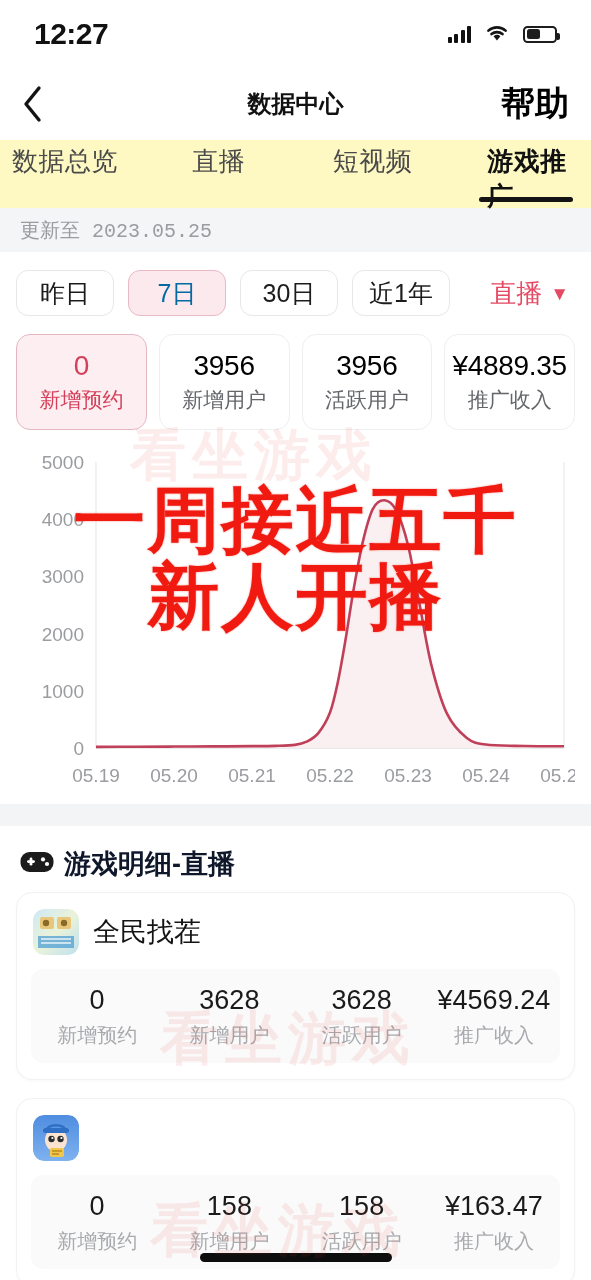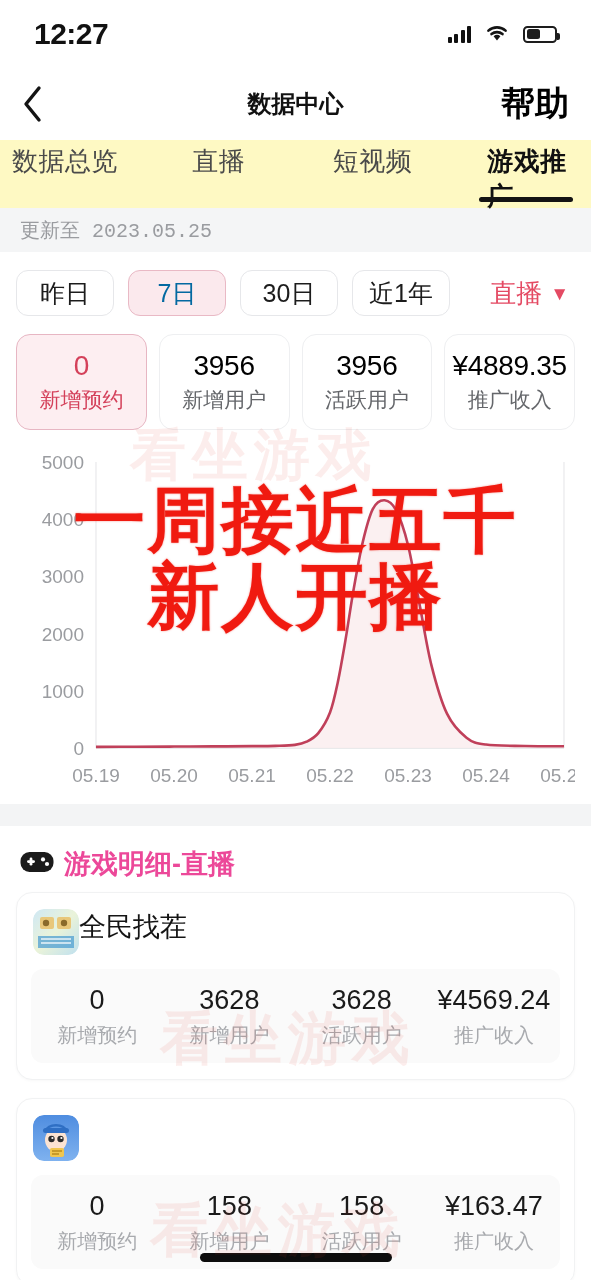--- a/index.html
+++ b/index.html
@@ -84,24 +84,24 @@
   #headline div{ font-family:"Liberation Sans","DejaVu Sans",sans-serif; font-weight:700;
       color:#f01a10; font-size:72px; line-height:1.06; letter-spacing:2px;
       text-shadow:0 0 2px rgba(240,26,16,.5); }
 
   
   .gap{ height:22px; background:#f3f4f5; }
 
   
   #detail{ background:#fff; padding:16px 16px 10px 16px; }
   #detail-head{ display:flex; align-items:center; gap:10px; padding:4px 0 10px 4px; }
-  #detail-head .t{ font-size:27px; font-weight:700; color:#ec4899; }
+  #detail-head .t{ font-size:27px; font-weight:700; color:#0f172a; }
   .gamecard{ border:1.5px solid #f1f2f3; border-radius:16px; background:#fff; padding:14px 14px 16px 14px;
       margin-bottom:18px; box-shadow:0 1px 3px rgba(0,0,0,.03); }
-  .gtitle{ display:flex; padding:2px 2px 14px 2px; }
+  .gtitle{ display:flex; align-items:center; gap:14px; padding:2px 2px 14px 2px; }
   .gicon{ width:46px; height:46px; border-radius:11px; overflow:hidden; flex:0 0 auto; position:relative; }
   .gname{ font-size:27px; color:#141414; font-weight:500; }
   .gstats{ display:flex; background:#fafafa; border-radius:12px; padding:16px 0 14px 0; }
   .gstat{ flex:1; display:flex; flex-direction:column; align-items:center; gap:6px; }
   .gstat .v{ font-size:27px; color:#1a1a1a; }
   .gstat .k{ font-size:20px; color:#a8aaae; }
 
   
   .wm{ position:absolute; font-family:"Liberation Sans","DejaVu Sans",sans-serif; font-weight:700;
       color:#e03c2e; opacity:.085; pointer-events:none; letter-spacing:6px; white-space:nowrap; z-index:1; }

